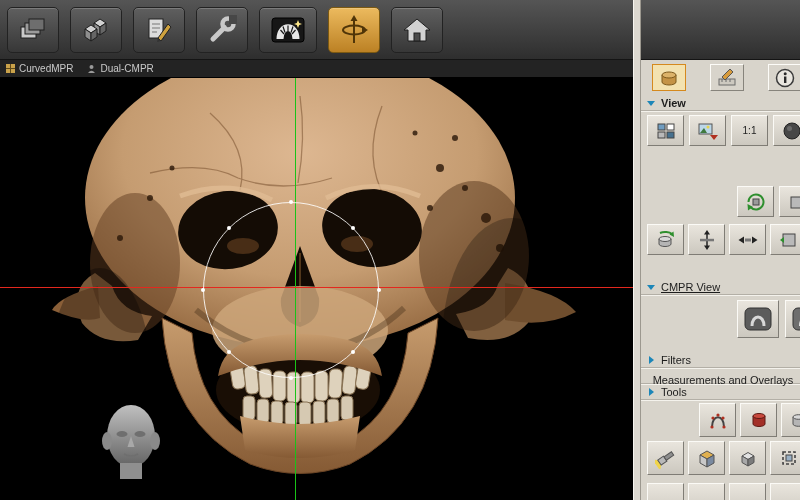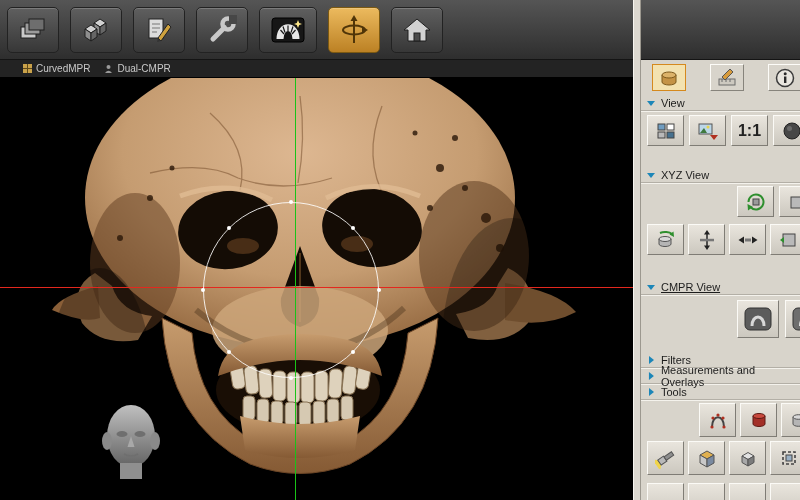--- a/index.html
+++ b/index.html
@@ -13,21 +13,21 @@
   .tb-btn { width: 52px; height: 46px; border-radius: 5px; flex: 0 0 auto;
     background: linear-gradient(#5f5f5f, #373737); border: 1px solid #222;
     box-shadow: inset 0 1px 0 rgba(255,255,255,.18);
     display: flex; align-items: center; justify-content: center; cursor: pointer; }
   .tb-btn.wide { width: 58px; }
   .tb-btn.active { background: linear-gradient(#ecba5e, #bc8124); border-color: #7c5912; }
 
   
   .vp-header { position: absolute; left: 0; top: 60px; width: 633px; height: 18px;
     background: #232323; border-bottom: 1px solid #000;
-    display: flex; align-items: center; gap: 14px; padding-left: 23px; }
+    display: flex; align-items: center; gap: 14px; padding-left: 6px; }
   .vp-tab { display: flex; align-items: center; gap: 4px; font-size: 10px; color: #c9c9c9; cursor: pointer; }
 
   
   .viewport { position: absolute; left: 0; top: 78px; width: 633px; height: 422px;
     background: #000; overflow: hidden; }
   .crosshair-v { position: absolute; left: 295px; top: 0; width: 1px; height: 422px; background: #19c319; }
   .crosshair-h { position: absolute; left: 0; top: 209px; width: 633px; height: 1px; background: #e3281e; }
   .roi-circle { position: absolute; left: 203px; top: 124px; width: 176px; height: 176px;
     border: 1px solid rgba(255,255,255,.85); border-radius: 50%; }
   .handle { position: absolute; width: 4px; height: 4px; background: #fff; border-radius: 50%; }
@@ -48,21 +48,21 @@
 
   .sec { position: absolute; left: 0; width: 159px; height: 15px;
     display: flex; align-items: center; gap: 5px; padding-left: 5px;
     border-bottom: 1px solid #b3afa6; box-shadow: 0 1px 0 #f4f2ec;
     font-size: 11px; color: #1c1c1c; cursor: pointer; }
   .btn-row { position: absolute; display: flex; gap: 5px; }
   .pbtn { width: 37px; height: 31px; flex: 0 0 auto;
     background: linear-gradient(#e9e5dd, #ccc8bf);
     border: 1px solid; border-color: #fbfaf6 #7f7c75 #7f7c75 #fbfaf6;
     display: flex; align-items: center; justify-content: center;
-    font-size: 16px; font-weight: bold; color: #222; cursor: pointer; }
+    font-size: 10px; font-weight: normal; color: #222; cursor: pointer; }
   .pbtn.tall { width: 42px; height: 38px; }
   .pbtn.t34 { height: 34px; }
 </style>
 </head>
 <body>
 
 <div id="app">
 
   <div class="toolbar">
     <div class="tb-btn">
@@ -297,21 +297,21 @@
       </div>
       <div class="ptab">
         <svg width="22" height="22" viewBox="0 0 22 22">
           <circle cx="11" cy="11" r="8.5" fill="#e9e6df" stroke="#3a3a3a" stroke-width="1.5"></circle>
           <rect x="10" y="9.5" width="2.4" height="6.5" fill="#2a2a2a"></rect>
           <circle cx="11.2" cy="6.8" r="1.5" fill="#2a2a2a"></circle>
         </svg>
       </div>
     </div>
 
-    <div class="sec" style="top:36px;">
+    <div class="sec" style="top:36px;font-weight:bold;">
       <svg width="10" height="10" viewBox="0 0 10 10">
         <polygon points="1,3 9,3 5,8" fill="#1c86b8"></polygon>
       </svg>
       <span>View</span>
     </div>
     <div class="btn-row" style="left:6px;top:55px;">
       <div class="pbtn">
         <svg width="22" height="22" viewBox="0 0 22 22">
           <rect x="3" y="4" width="7" height="6" fill="#6f9cc0" stroke="#444"></rect>
           <rect x="12" y="4" width="7" height="6" fill="#fff" stroke="#444"></rect>
@@ -331,26 +331,20 @@
         <span>1:1</span>
       </div>
       <div class="pbtn">
         <svg width="22" height="22" viewBox="0 0 22 22">
           <circle cx="11" cy="11" r="8" fill="#474747" stroke="#222"></circle>
           <circle cx="8.5" cy="8.5" r="2.5" fill="#6a6a6a"></circle>
         </svg>
       </div>
     </div>
 
-    <div class="sec" style="top:108px;">
-      <svg width="10" height="10" viewBox="0 0 10 10">
-        <polygon points="1,3 9,3 5,8" fill="#1c86b8"></polygon>
-      </svg>
-      <span>XYZ View</span>
-    </div>
     <div class="btn-row" style="left:96px;top:126px;">
       <div class="pbtn">
         <svg width="22" height="22" viewBox="0 0 22 22">
           <path d="M3.5 11 a7.5 7.5 0 1 1 2.2 5.3" fill="none" stroke="#2e8f2e" stroke-width="2"></path>
           <polygon points="2.5,13 8,16 3,19.5" fill="#2e8f2e"></polygon>
           <rect x="8" y="8" width="6" height="6" fill="#9a9a9a" stroke="#444"></rect>
         </svg>
       </div>
       <div class="pbtn">
         <svg width="22" height="22" viewBox="0 0 22 22">
@@ -412,21 +406,21 @@
         </svg>
       </div>
     </div>
 
     <div class="sec" style="top:293px;">
       <svg width="10" height="10" viewBox="0 0 10 10">
         <polygon points="3,1 8,5 3,9" fill="#1c86b8"></polygon>
       </svg>
       <span>Filters</span>
     </div>
-    <div class="sec" style="top:309px;">
+    <div class="sec" style="top:309px;flex-direction:column;">
       <svg width="10" height="10" viewBox="0 0 10 10">
         <polygon points="3,1 8,5 3,9" fill="#1c86b8"></polygon>
       </svg>
       <span>Measurements and Overlays</span>
     </div>
     <div class="sec" style="top:325px;text-align:center;">
       <svg width="10" height="10" viewBox="0 0 10 10">
         <polygon points="3,1 8,5 3,9" fill="#1c86b8"></polygon>
       </svg>
       <span>Tools</span>

